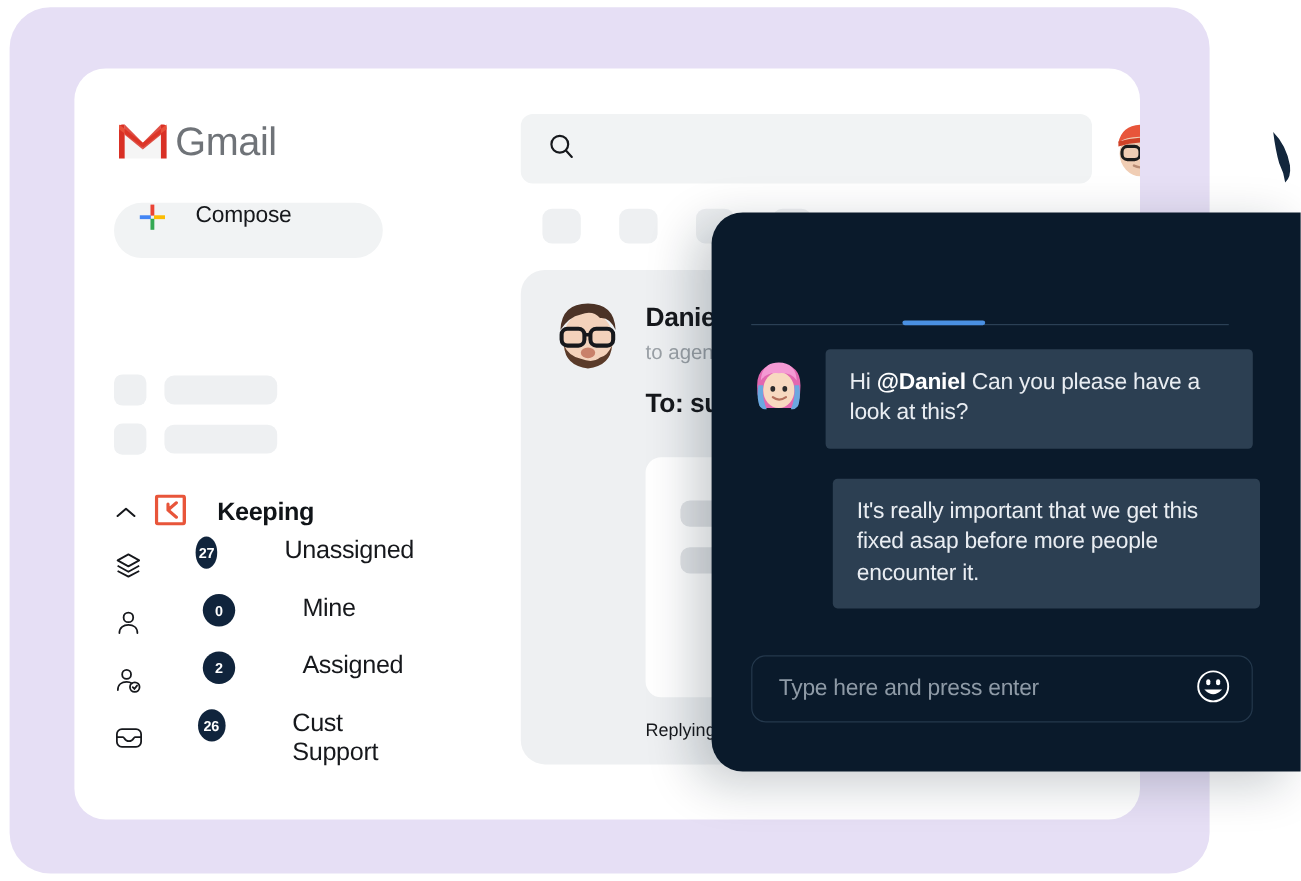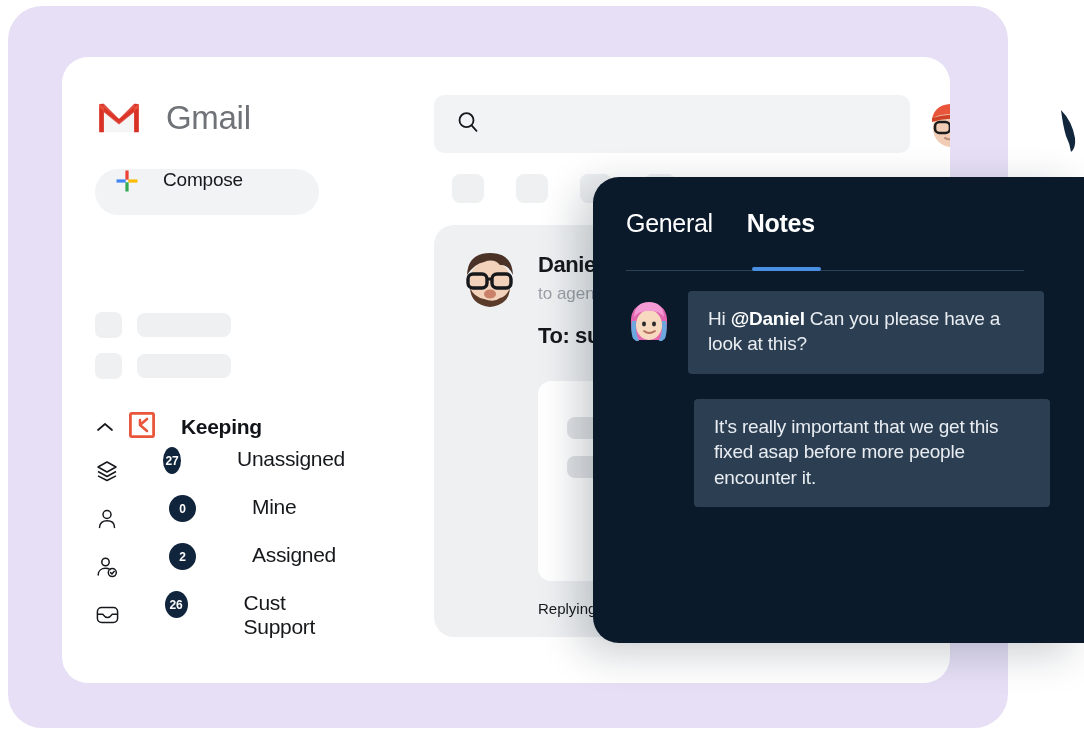--- a/index.html
+++ b/index.html
@@ -24,21 +24,21 @@
     position: absolute; left: 62px; top: 57px;
     width: 888px; height: 626px;
     background: #ffffff;
     border-radius: 26px;
     overflow: hidden;
   }
 
   
   .sidebar { position: absolute; left: 0; top: 0; width: 300px; height: 100%; }
 
-  .brand { position: absolute; left: 34px; top: 42px; display: flex; align-items: center; gap: 24px; }
+  .brand { position: absolute; left: 34px; top: 42px; display: flex; align-items: center; gap: 4px; }
   .gmail-m { width: 46px; height: 34px; display:block; }
   .brand-text { font-size: 33px; color: #6f7378; letter-spacing: -0.3px; font-weight: 400; }
 
   .pill {
     position: absolute; left: 33px; width: 224px; height: 46px;
     background: #f1f3f4; border-radius: 23px;
     display: flex; gap: 24px; padding-left: 20px;
     cursor: pointer;
   }
   .pill-compose { top: 112px; }
@@ -313,24 +313,20 @@
         </div>
 
         <div class="replying">Replying to this no</div>
       </div>
 
     </div>
   </div>
 
   <div class="notes-panel">
 
-    <div class="tabs">
-      <div class="tab">General</div>
-      <div class="tab active">Notes</div>
-    </div>
     <div class="tabs-rule"></div>
     <div class="tab-underline"></div>
 
     <div class="note-row" style="left:33px; top:114px;">
       <div class="note-avatar">
         <svg viewBox="0 0 46 46" width="46" height="46">
           <path d="M5 24 Q4 5 23 4 Q42 5 41 24 Q41 36 36 41 L10 41 Q5 36 5 24 Z" fill="#e267b0"></path>
           <ellipse cx="23" cy="26" rx="13" ry="15" fill="#f7d9c0"></ellipse>
           <path d="M8 18 Q9 3 23 3 Q37 3 38 18 Q33 11 23 12 Q13 11 8 18 Z" fill="#f49ad4"></path>
           <path d="M6 22 Q4 34 8 42 L13 42 Q9 33 10 22 Z" fill="#6ba8e0"></path>
@@ -342,20 +338,31 @@
       </div>
       <div class="bubble">
         <span>Hi </span><b>@Daniel</b><span> Can you please have a look at this?</span>
       </div>
     </div>
 
     <div class="note-row" style="left:101px; top:222px;">
       <div class="bubble">It's really important that we get this fixed asap before more people encounter it.</div>
     </div>
 
+    <div class="note-input">
+      <span class="note-input-ph">Type here and press enter</span>
+      <span>
+        <svg width="30" height="30" viewBox="0 0 30 30" fill="none" stroke="#ffffff" stroke-width="1.6">
+          <circle cx="15" cy="15" r="12.5"></circle>
+          <rect x="9.2" y="9" width="3.4" height="5" rx="1.7" fill="#ffffff" stroke="none"></rect>
+          <rect x="17.4" y="9" width="3.4" height="5" rx="1.7" fill="#ffffff" stroke="none"></rect>
+          <path d="M7.6 17.6 Q15 25.5 22.4 17.6 Z" fill="#ffffff" stroke="none"></path>
+        </svg>
+      </span>
+    </div>
 
   </div>
 
   <div class="cursor-mark">
     <svg viewBox="0 0 22 46" width="22" height="46">
       <path d="M3 2 Q14 13 17 30 Q18 40 13 44 Q12 36 8 28 Q5 18 3 2 Z" fill="#12263c"></path>
     </svg>
   </div>
 
 </div>

